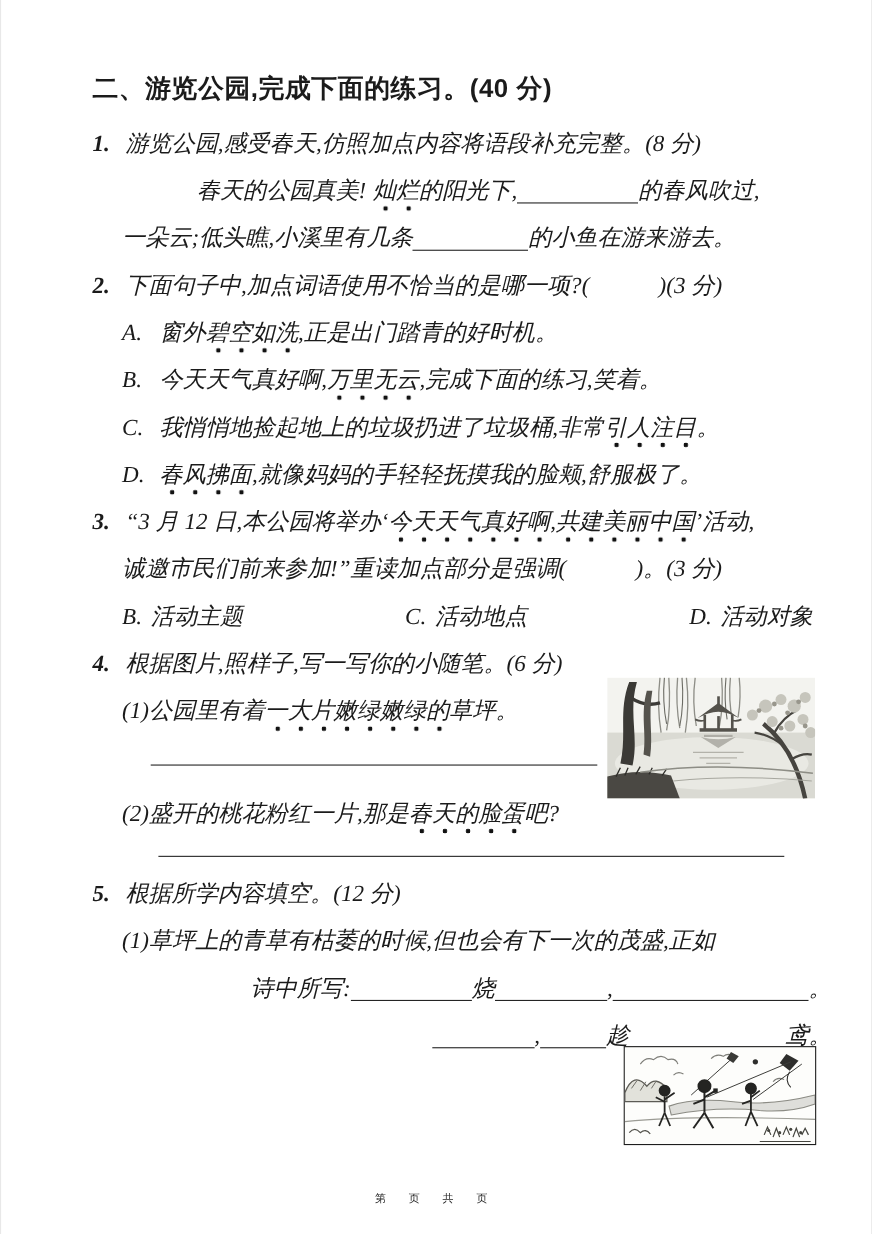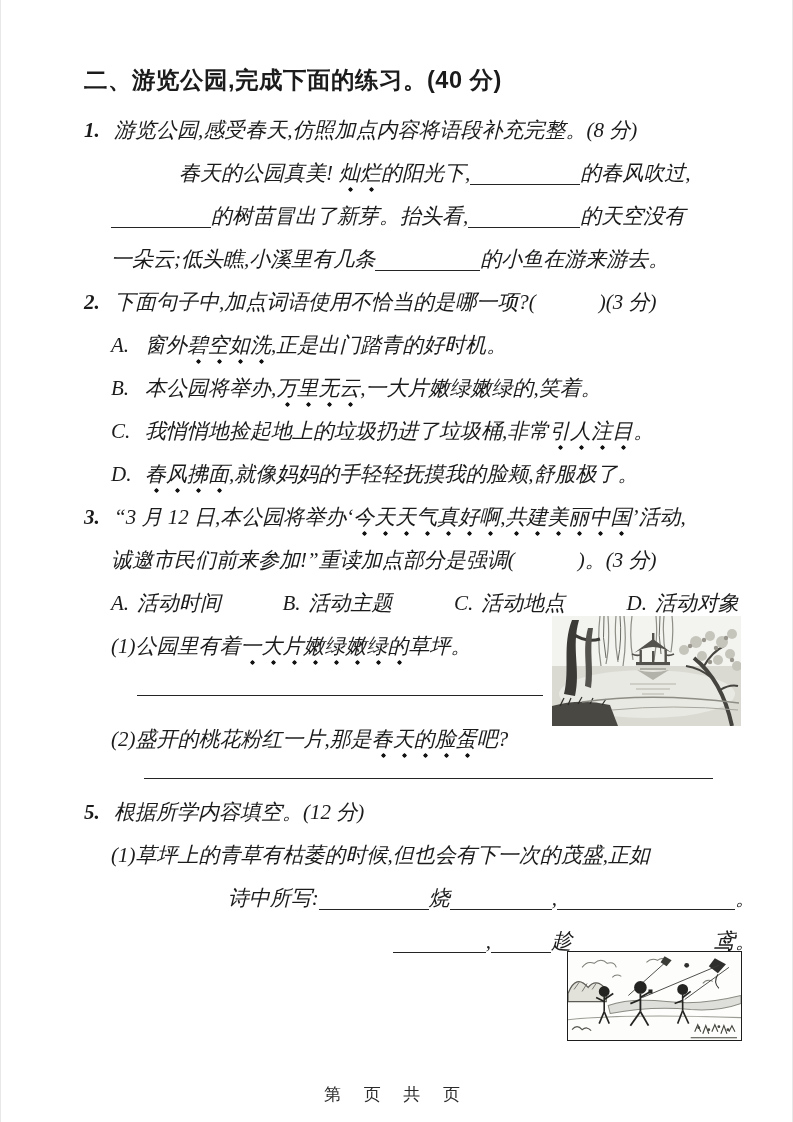--- a/index.html
+++ b/index.html
@@ -76,21 +76,21 @@
   .illu { position: absolute; }
   .park-illu  { left: 551px; top: 616px; width: 189px; height: 110px; }
   .kite-illu  { left: 566px; top: 951px; width: 175px; height: 90px;
                 border: 1.6px solid #1d1d1d; background: #fdfdfb; }
   .illu svg { display: block; width: 100%; height: 100%; }
   .footer {
     position: absolute;
     left: 0; top: 1083px;
     width: 100%;
     text-align: center;
-    font-size: 17px;
+    font-size: 10px;
     letter-spacing: 9px;
     color: #2a2a2a;
     font-family: "Liberation Sans", sans-serif;
   }
 </style>
 </head>
 <body>
 
 <div class="page">
   <div class="content">
@@ -98,61 +98,60 @@
     <div class="section-title">二、游览公园,完成下面的练习。(40 分)</div>
 
     <div>
       <div class="line">
         <span class="qnum">1.</span><span>游览公园,感受春天,仿照加点内容将语段补充完整。(8 分)</span>
       </div>
       <div class="line indent-first">
         <span>春天的公园真美!</span><span class="dotted gap-l">灿烂</span><span>的阳光下,</span><span class="blank" style="width:110px"></span><span>的春风吹过,</span>
       </div>
       <div class="line cont">
-        <span class="blank" style="width:100px"></span><span>的树苗冒出了新芽。抬头看,</span><span class="blank" style="width:112px"></span><span>的天空没有</span>
-      </div>
-      <div class="line cont">
         <span>一朵云;低头瞧,小溪里有几条</span><span class="blank" style="width:105px"></span><span>的小鱼在游来游去。</span>
       </div>
     </div>
 
     <div>
       <div class="line">
         <span class="qnum">2.</span><span>下面句子中,加点词语使用不恰当的是哪一项?(　　　)(3 分)</span>
       </div>
       <div class="line cont">
         <span class="optlabel">A.</span><span>窗外</span><span class="dotted">碧空如洗</span><span>,正是出门踏青的好时机。</span>
       </div>
       <div class="line cont">
-        <span class="optlabel">B.</span><span>本公园将举办,</span><span class="dotted">万里无云</span><span>,一大片嫩绿嫩绿的,笑着。</span>
+        <span class="optlabel">B.</span><span>今天天气真好啊,</span><span class="dotted">万里无云</span><span>,完成下面的练习,笑着。</span>
       </div>
       <div class="line cont">
         <span class="optlabel">C.</span><span>我悄悄地捡起地上的垃圾扔进了垃圾桶,非常</span><span class="dotted">引人注目</span><span>。</span>
       </div>
       <div class="line cont">
         <span class="optlabel">D.</span><span></span><span class="dotted">春风拂面</span><span>,就像妈妈的手轻轻抚摸我的脸颊,舒服极了。</span>
       </div>
     </div>
 
     <div>
       <div class="line">
         <span class="qnum">3.</span><span>“3 月 12 日,本公园将举办‘</span><span class="dotted">今天天气真好啊</span><span>,</span><span class="dotted">共建美丽中国</span><span>’活动,</span>
       </div>
       <div class="line cont">
         <span>诚邀市民们前来参加!”重读加点部分是强调(　　　)。(3 分)</span>
       </div>
       <div class="line cont q3-options">
-        <span class="opt"><span class="optlabel">A.</span><span>活动时间</span></span>
         <span class="opt"><span class="optlabel">B.</span><span>活动主题</span></span>
         <span class="opt"><span class="optlabel">C.</span><span>活动地点</span></span>
         <span class="opt"><span class="optlabel">D.</span><span>活动对象</span></span>
       </div>
     </div>
 
     <div>
+      <div class="line">
+        <span class="qnum">4.</span><span>根据图片,照样子,写一写你的小随笔。(6 分)</span>
+      </div>
       <div class="line cont">
         <span>(1)</span><span>公园里有着</span><span class="dotted">一大片嫩绿嫩绿的</span><span>草坪。</span>
       </div>
       <div class="answer-rule rule1"></div>
       <div class="line cont after-rule1">
         <span>(2)</span><span>盛开的桃花粉红一片,那是</span><span class="dotted">春天的脸蛋</span><span>吧?</span>
       </div>
       <div class="answer-rule rule2"></div>
     </div>
 

